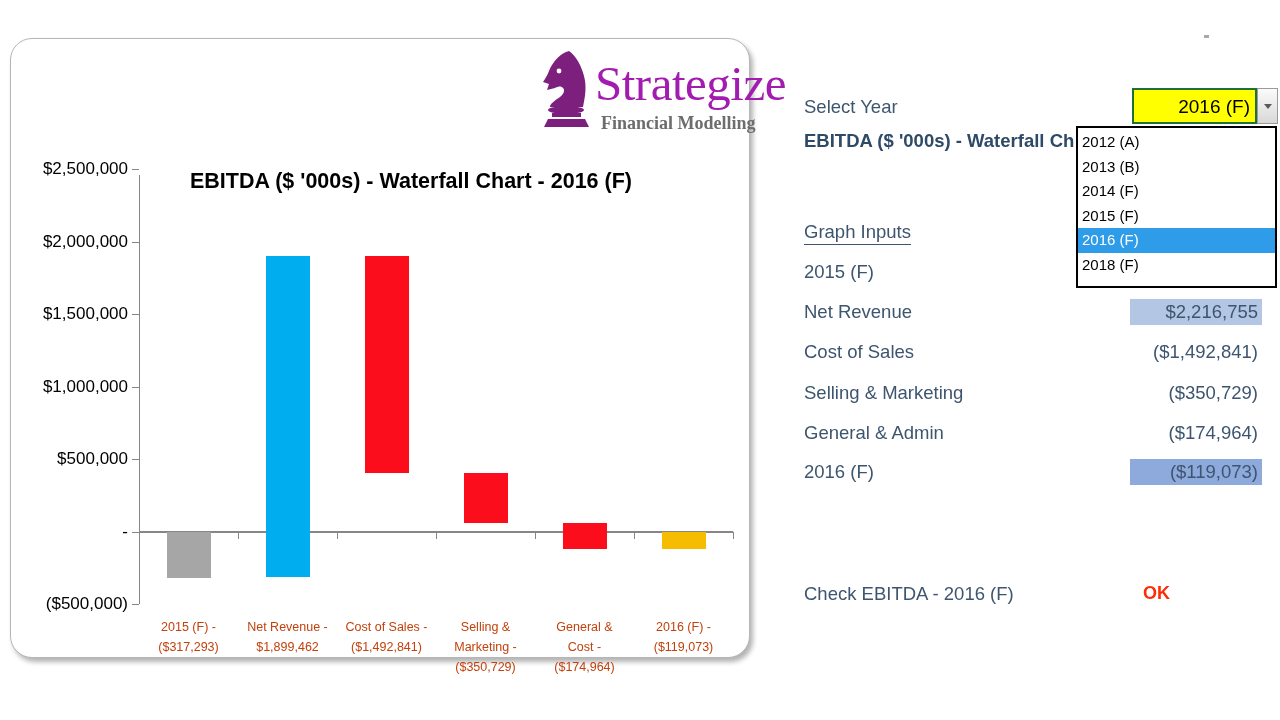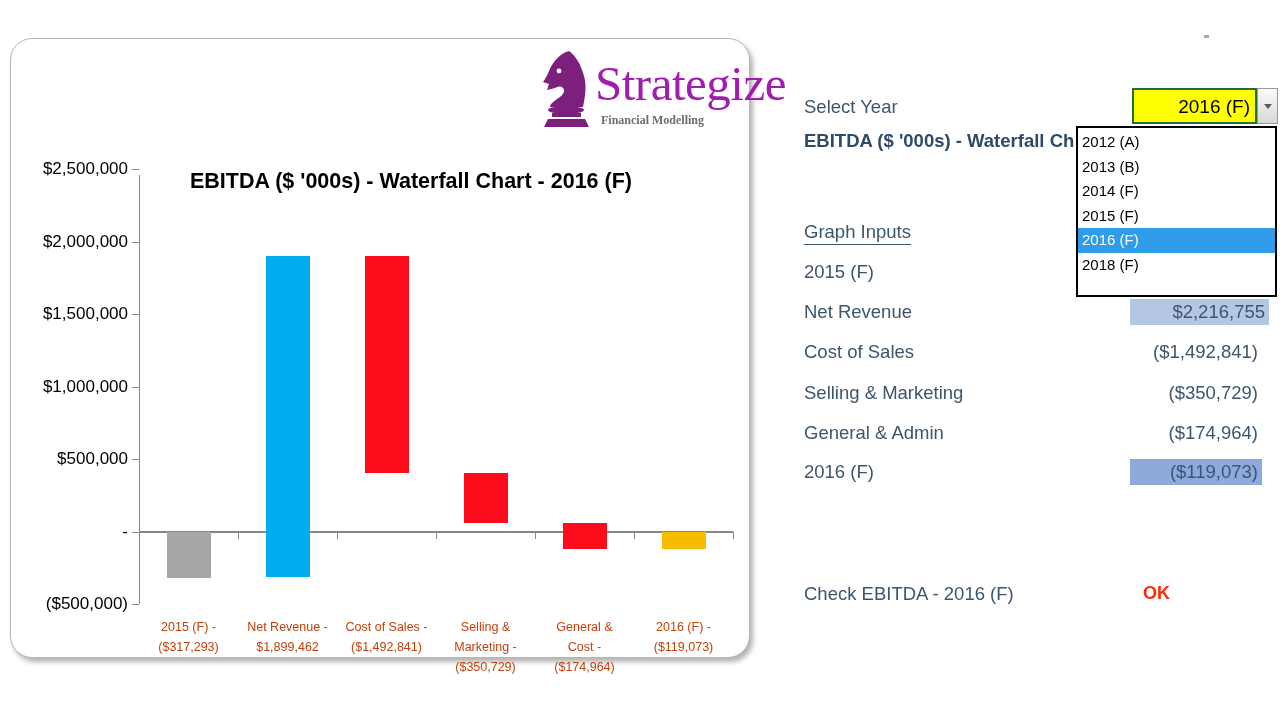--- a/index.html
+++ b/index.html
@@ -52,21 +52,21 @@
     color: #a21caf;
     letter-spacing: -0.5px;
     line-height: 1;
     white-space: nowrap;
   }
   #logo-sub {
     position: absolute;
     left: 70px;
     top: 66px;
     font-family: "Liberation Serif", serif;
-    font-size: 12px;
+    font-size: 18px;
     font-weight: bold;
     color: #6d6d6d;
     white-space: nowrap;
   }
 
   #chart-title {
     position: absolute;
     left: 100px;
     top: 130px;
     width: 600px;
@@ -217,21 +217,21 @@
 
   
   #year-list {
     position: absolute;
     left: 1076px;
     top: 126px;
     width: 201px;
     border: 2px solid #000000;
     background: #ffffff;
     box-sizing: border-box;
-    padding: 2px 0 18px 0;
+    padding: 2px 0 9px 0;
     z-index: 20;
   }
   .year-option {
     font-size: 15px;
     line-height: 24.5px;
     height: 24.5px;
     padding-left: 4px;
     color: #000;
     white-space: nowrap;
   }
@@ -342,21 +342,21 @@
 <div id="right-panel">
   <div class="xl-label" style="left:14px; top:96px;">Select Year</div>
 
   <div id="right-title">EBITDA ($ '000s) - Waterfall Ch</div>
 
   <div id="graph-inputs">Graph Inputs</div>
 
   <div id="rows-host">
       <div class="xl-label" style="left: 14px; top: 261px;">2015 (F)</div>
       <div class="xl-label" style="left: 14px; top: 301px;">Net Revenue</div>
-      <div class="xl-value cell-hl-light" style="left: 340px; width: 128px; top: 299px; padding: 2px 4px 2px 7px;">$2,216,755</div>
+      <div class="xl-value cell-hl-light" style="left: 340px; width: 128px; top: 299px; padding: 2px 4px 2px 0px;">$2,216,755</div>
       <div class="xl-label" style="left: 14px; top: 341px;">Cost of Sales</div>
       <div class="xl-value" style="left: 340px; width: 128px; top: 339px; padding: 2px 4px 2px 0px;">($1,492,841)</div>
       <div class="xl-label" style="left: 14px; top: 382px;">Selling &amp; Marketing</div>
       <div class="xl-value" style="left: 340px; width: 128px; top: 380px; padding: 2px 4px 2px 0px;">($350,729)</div>
       <div class="xl-label" style="left: 14px; top: 422px;">General &amp; Admin</div>
       <div class="xl-value" style="left: 340px; width: 128px; top: 420px; padding: 2px 4px 2px 0px;">($174,964)</div>
       <div class="xl-label" style="left: 14px; top: 461px;">2016 (F)</div>
       <div class="xl-value cell-hl-dark" style="left: 340px; width: 128px; top: 459px; padding: 2px 4px 2px 0px;">($119,073)</div>
     </div>
 

